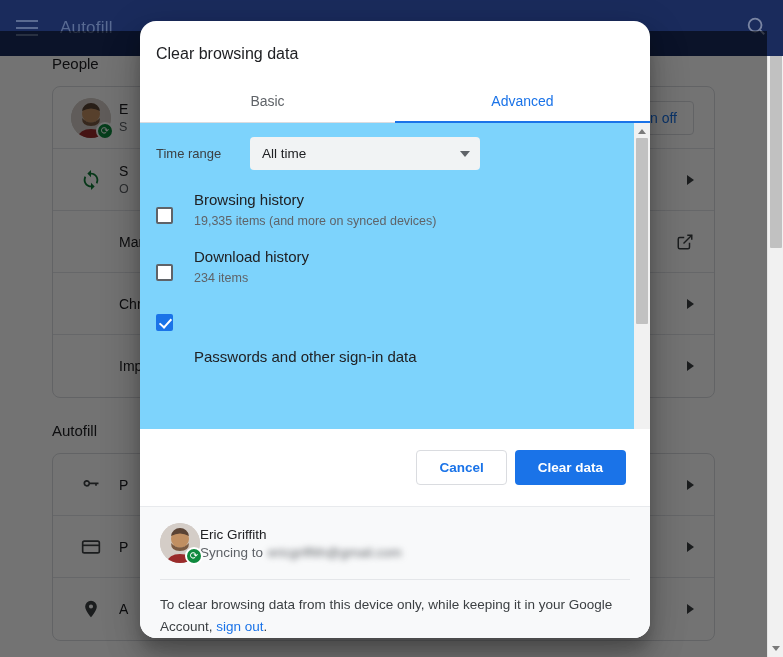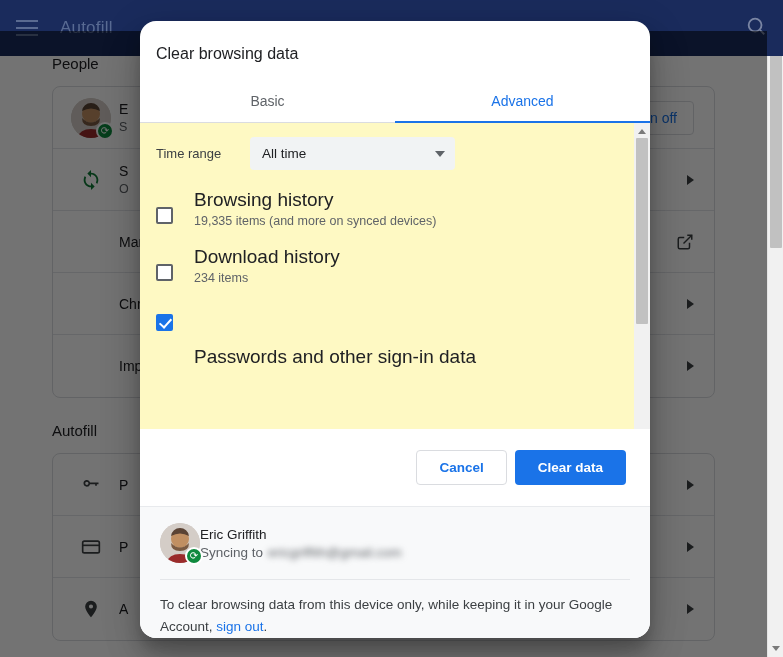--- a/index.html
+++ b/index.html
@@ -146,31 +146,31 @@
   .dlg-tab.active { color: #1a73e8; }
   .dlg-tab.active::after {
     content: ""; position: absolute; left: 0; right: 0; bottom: -1px;
     height: 2px; background: #1a73e8;
   }
 
   .dlg-scrollarea {
     position: relative;
     height: 320px;
     overflow: hidden;
-    background: #fef9c3;
+    background: #7dd3fc;
   }
   .dlg-scroll-inner { padding: 0 16px 0 16px; }
 
   .timerange-row {
     display: flex; align-items: center;
     padding: 14px 0 10px 0;
   }
   .timerange-label { font-size: 13px; color: #3c4043; width: 94px; }
   .select-box {
-    width: 205px; height: 33px;
+    width: 230px; height: 33px;
     background: #f1f3f4; border-radius: 4px;
     display: flex; align-items: center;
     padding: 0 10px 0 12px;
     font-size: 13.5px; color: #202124;
     cursor: pointer;
   }
   .select-val { flex: 1 1 auto; }
   .select-caret {
     width: 0; height: 0;
     border-left: 5px solid transparent;
@@ -188,21 +188,21 @@
   .cbox.checked {
     background: #1a73e8; border-color: #1a73e8;
   }
   .cbox.checked::after {
     content: ""; position: absolute;
     left: 4px; top: 0px; width: 5px; height: 10px;
     border: solid #fff; border-width: 0 2px 2px 0;
     transform: rotate(42deg);
   }
   .cb-texts { flex: 1 1 auto; }
-  .cb-title { font-size: 19px; color: #202124; line-height: 20px; }
+  .cb-title { font-size: 15px; color: #202124; line-height: 20px; }
   .cb-sub { font-size: 12.5px; color: #5f6368; line-height: 20px; margin-top: 1px; }
 
   .dlg-sb {
     position: absolute; top: 0; right: 0;
     width: 16px; height: 320px;
     background: #f1f1f1;
   }
   .dlg-sb-thumb {
     position: absolute; top: 15px; left: 2px;
     width: 12px; height: 186px;

